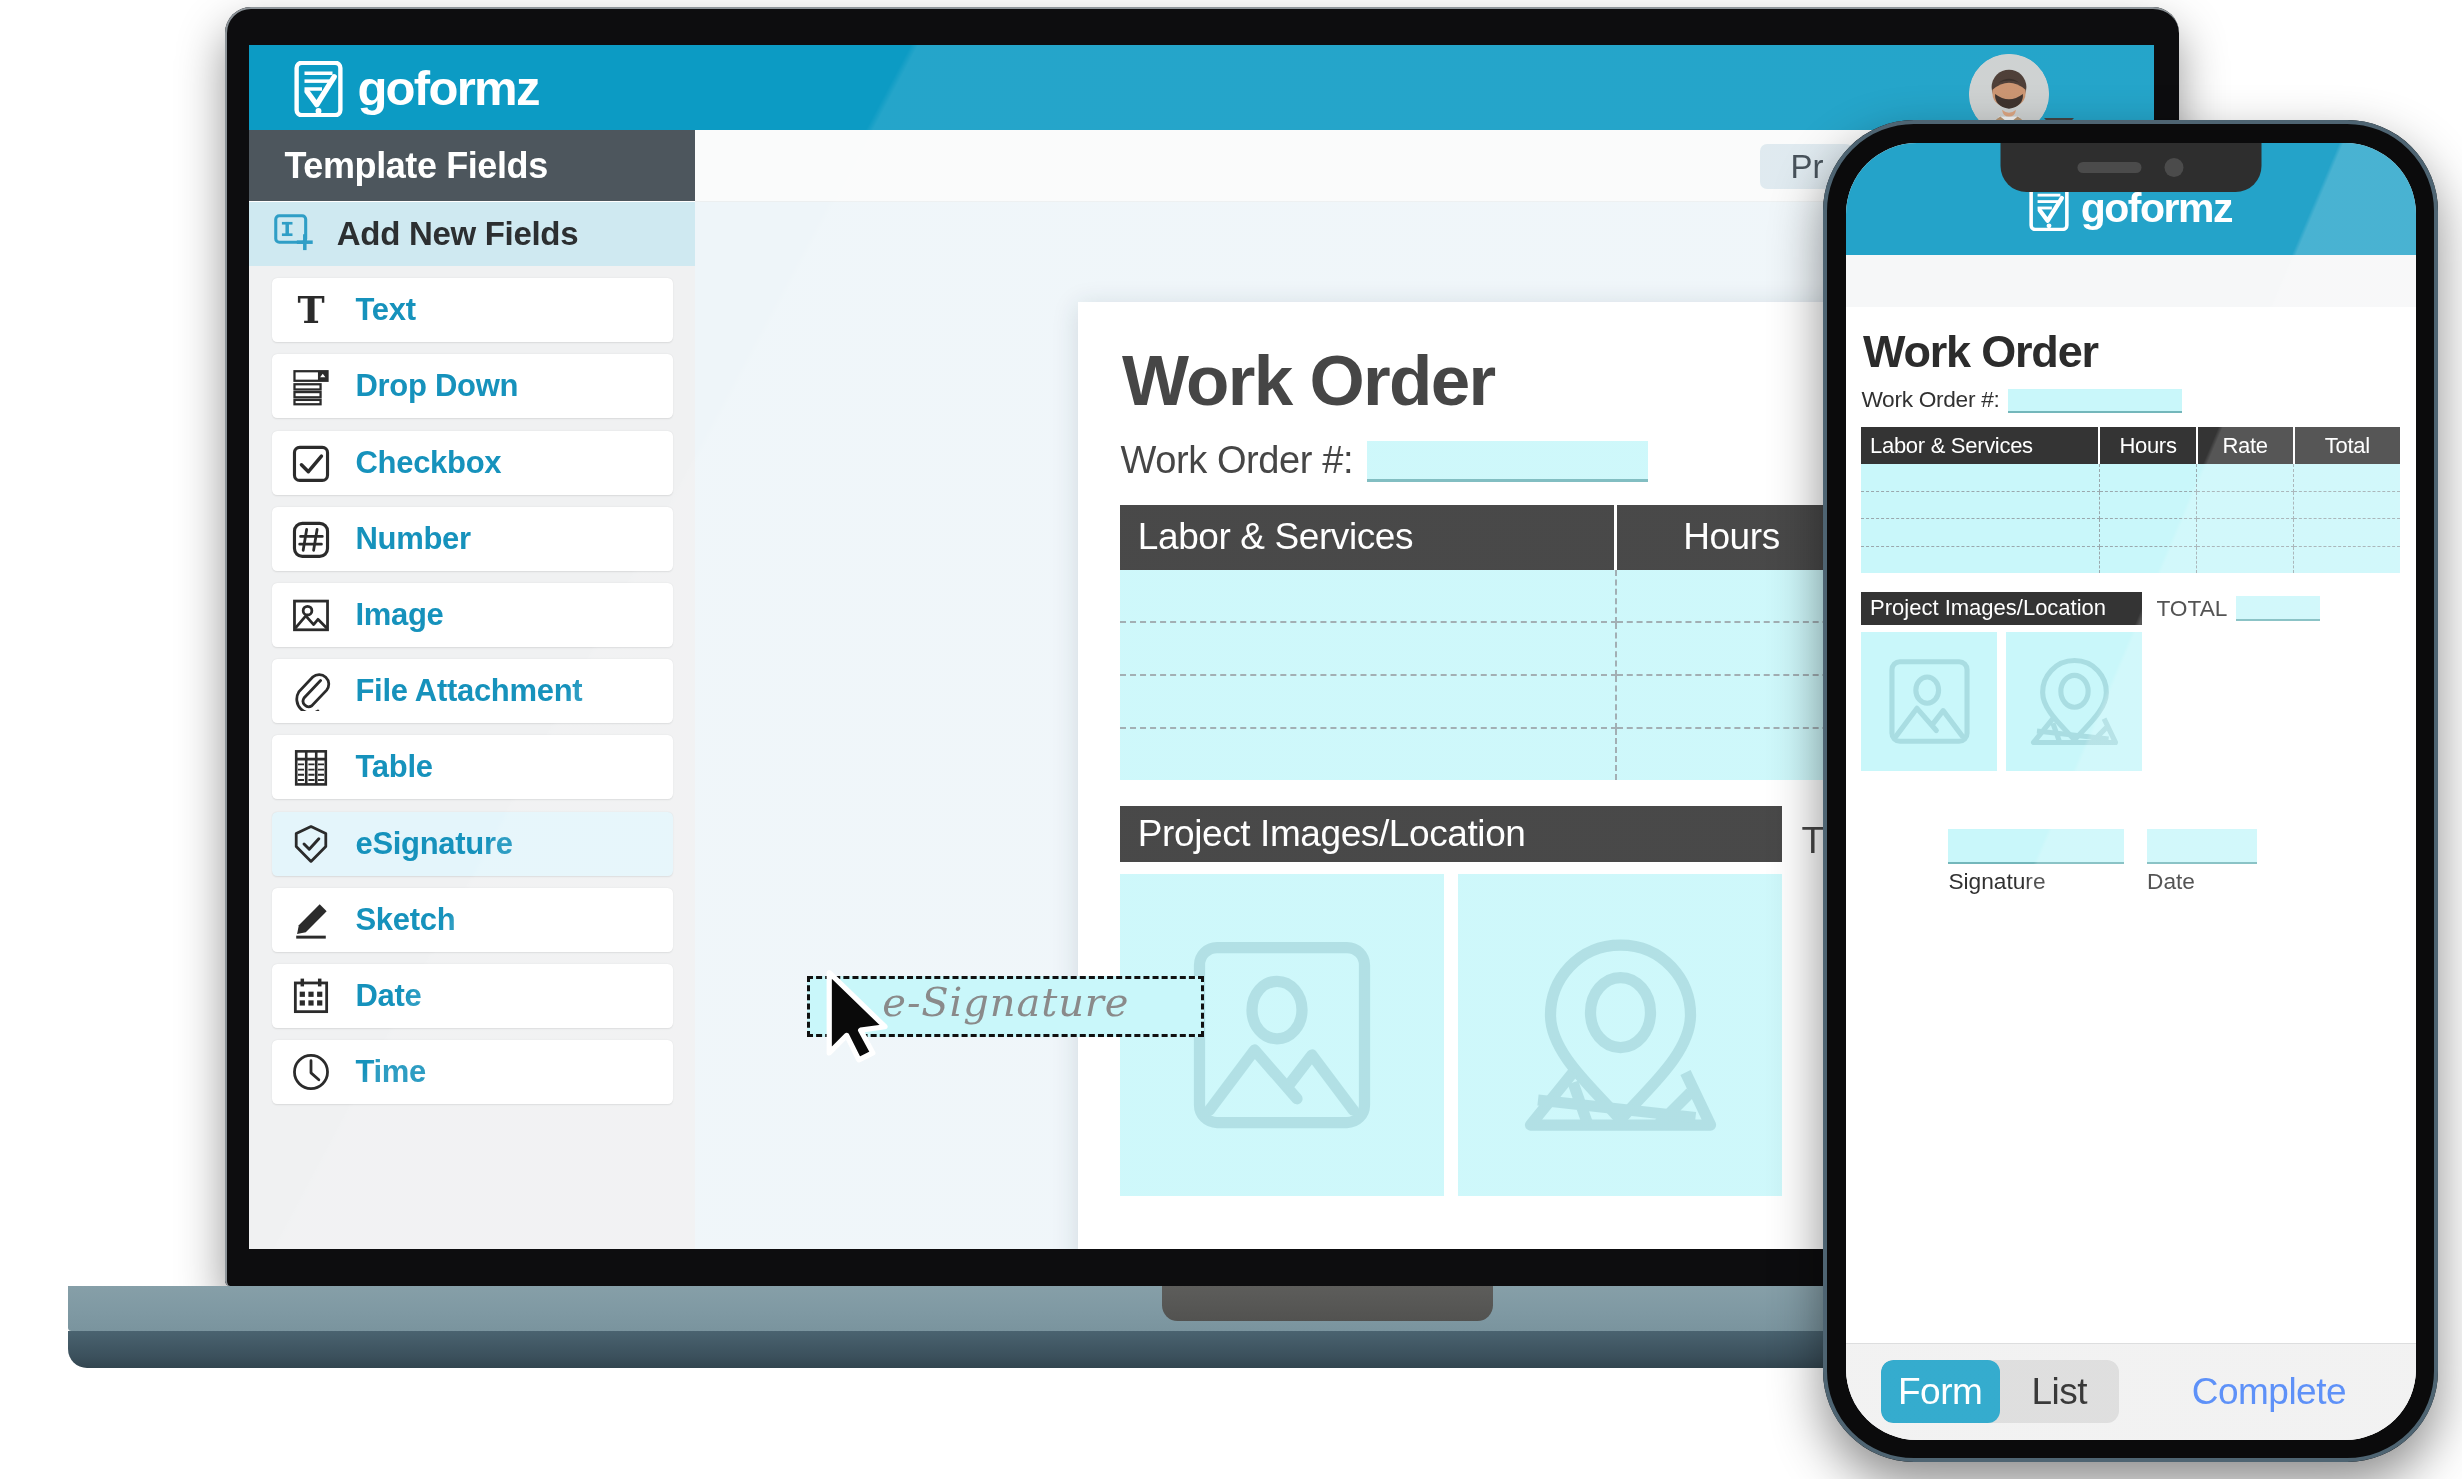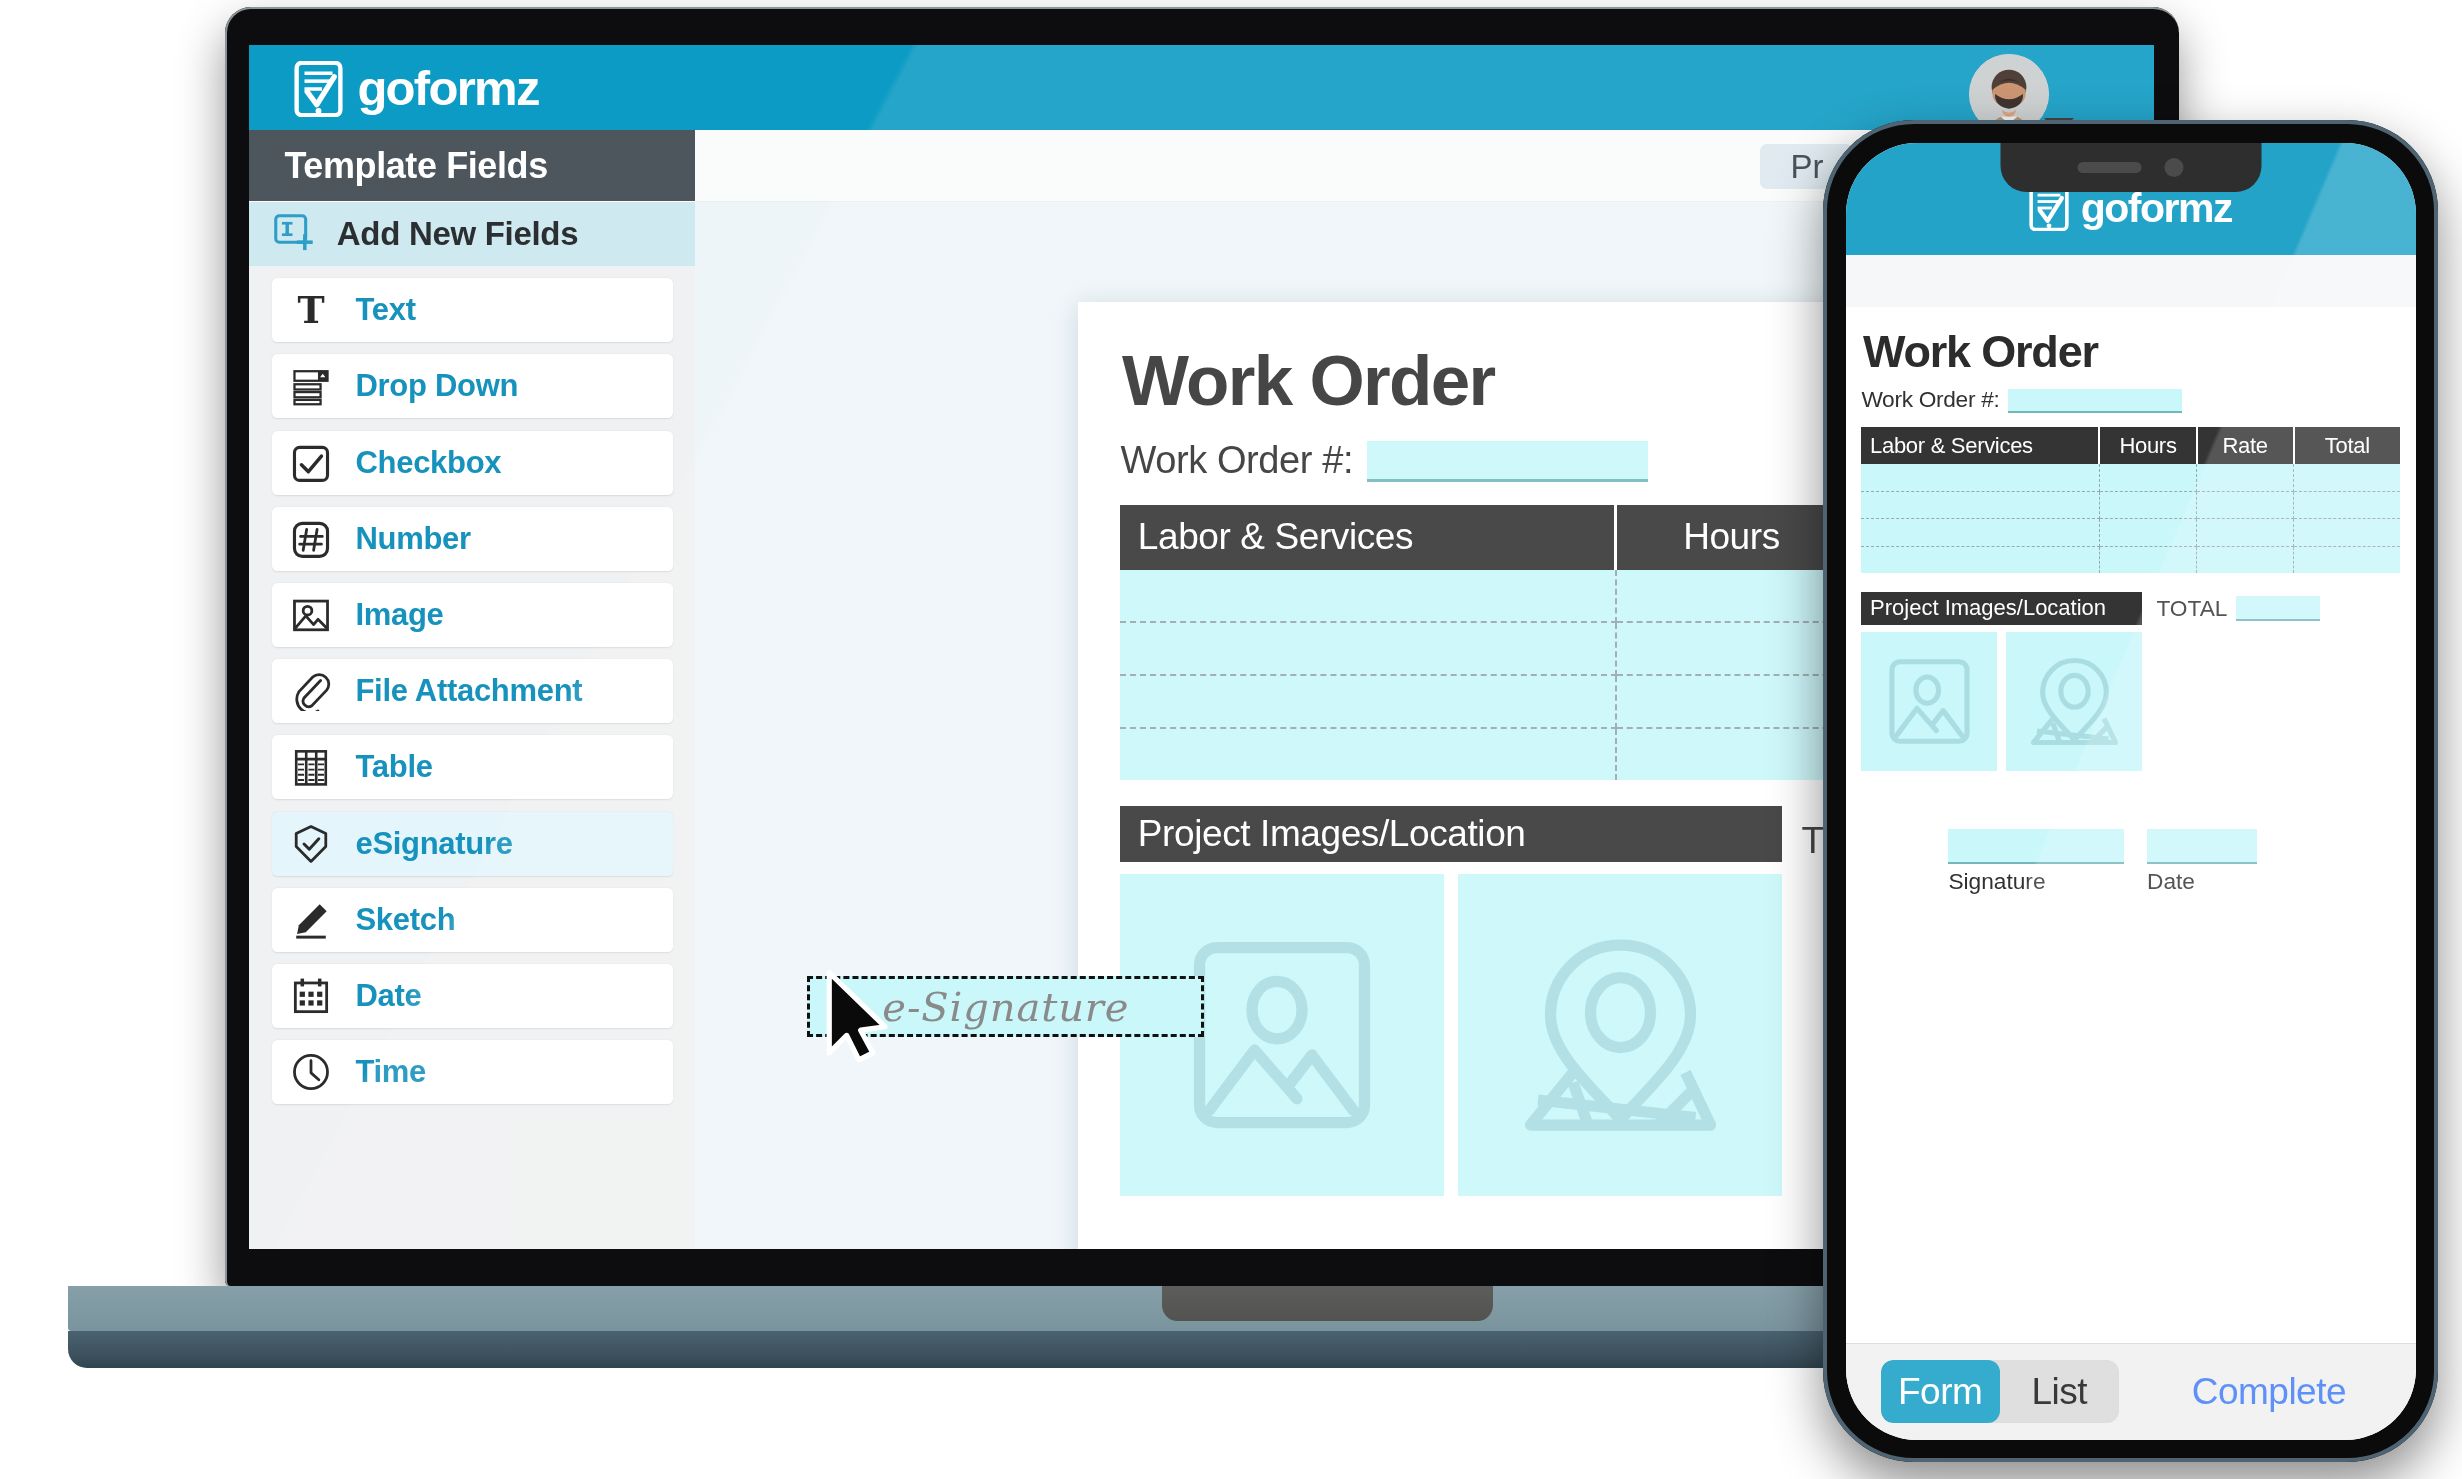--- a/index.html
+++ b/index.html
@@ -95,21 +95,21 @@
   .total-wrap{display:flex;align-items:center;gap:15.7px;margin-left:19px;}
   .total-label{font-size:37px;color:#313131;letter-spacing:-0.4px;}
   .total-box{width:192px;}
   .img-row{display:flex;gap:14px;margin-top:12.2px;}
   .img-tile{width:324px;height:322px;background:#c9f7fa;
             display:flex;align-items:center;justify-content:center;}
 
   
   .drag-ghost{position:absolute;left:558px;top:931px;width:397px;height:61px;
       background:#c9f7fa;border:3.5px dashed #111;box-sizing:border-box;
-      display:flex;align-items:center;justify-content:center;z-index:40;}
+      display:flex;align-items:flex-start;justify-content:center;z-index:40;}
   .drag-ghost span{font-family:"DejaVu Serif",serif;font-style:italic;
       font-size:40px;color:#8a8a8a;letter-spacing:0.9px;}
   .cursor{position:absolute;left:575px;top:924px;width:75px;height:98px;z-index:45;}
 
   
   #phone{position:absolute;left:1823px;top:120px;width:615px;height:1342px;z-index:60;}
   .ph-shell{position:absolute;inset:0;background:#0b0b0c;border-radius:91px;
       box-shadow:0 22.7px 52px rgba(0,0,0,.45);}
   .ph-edge{position:absolute;inset:0;border-radius:91px;
       border:4.4px solid #4e6472;box-sizing:border-box;pointer-events:none;}

